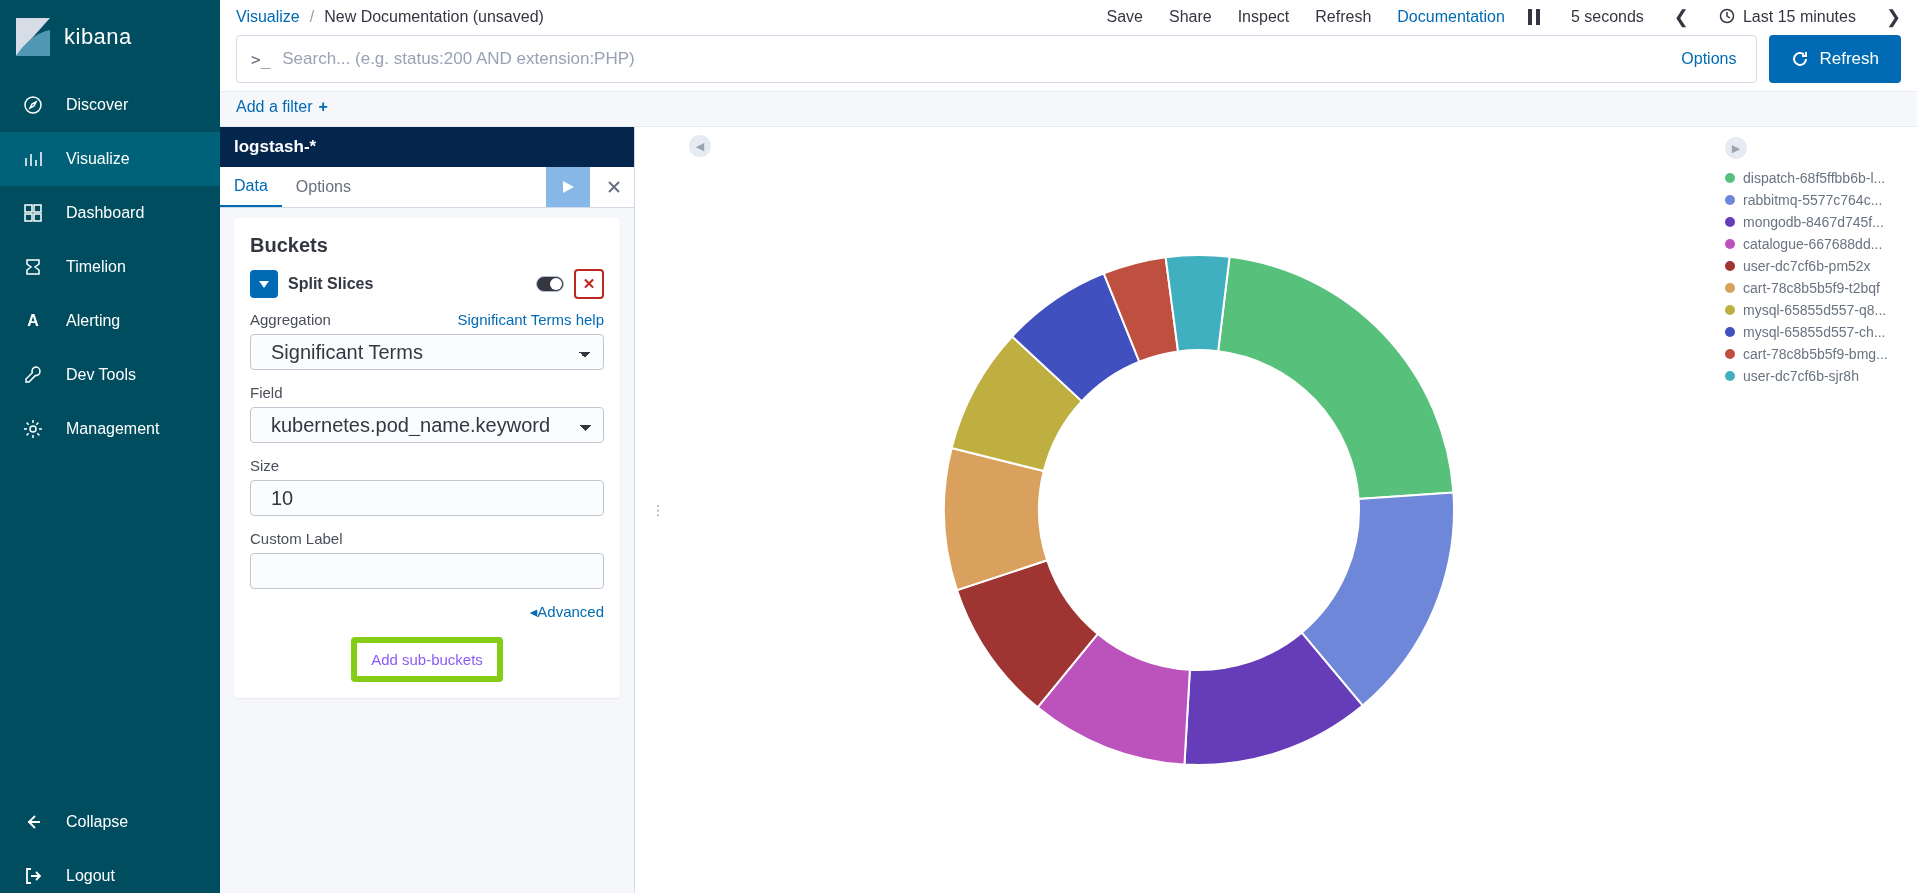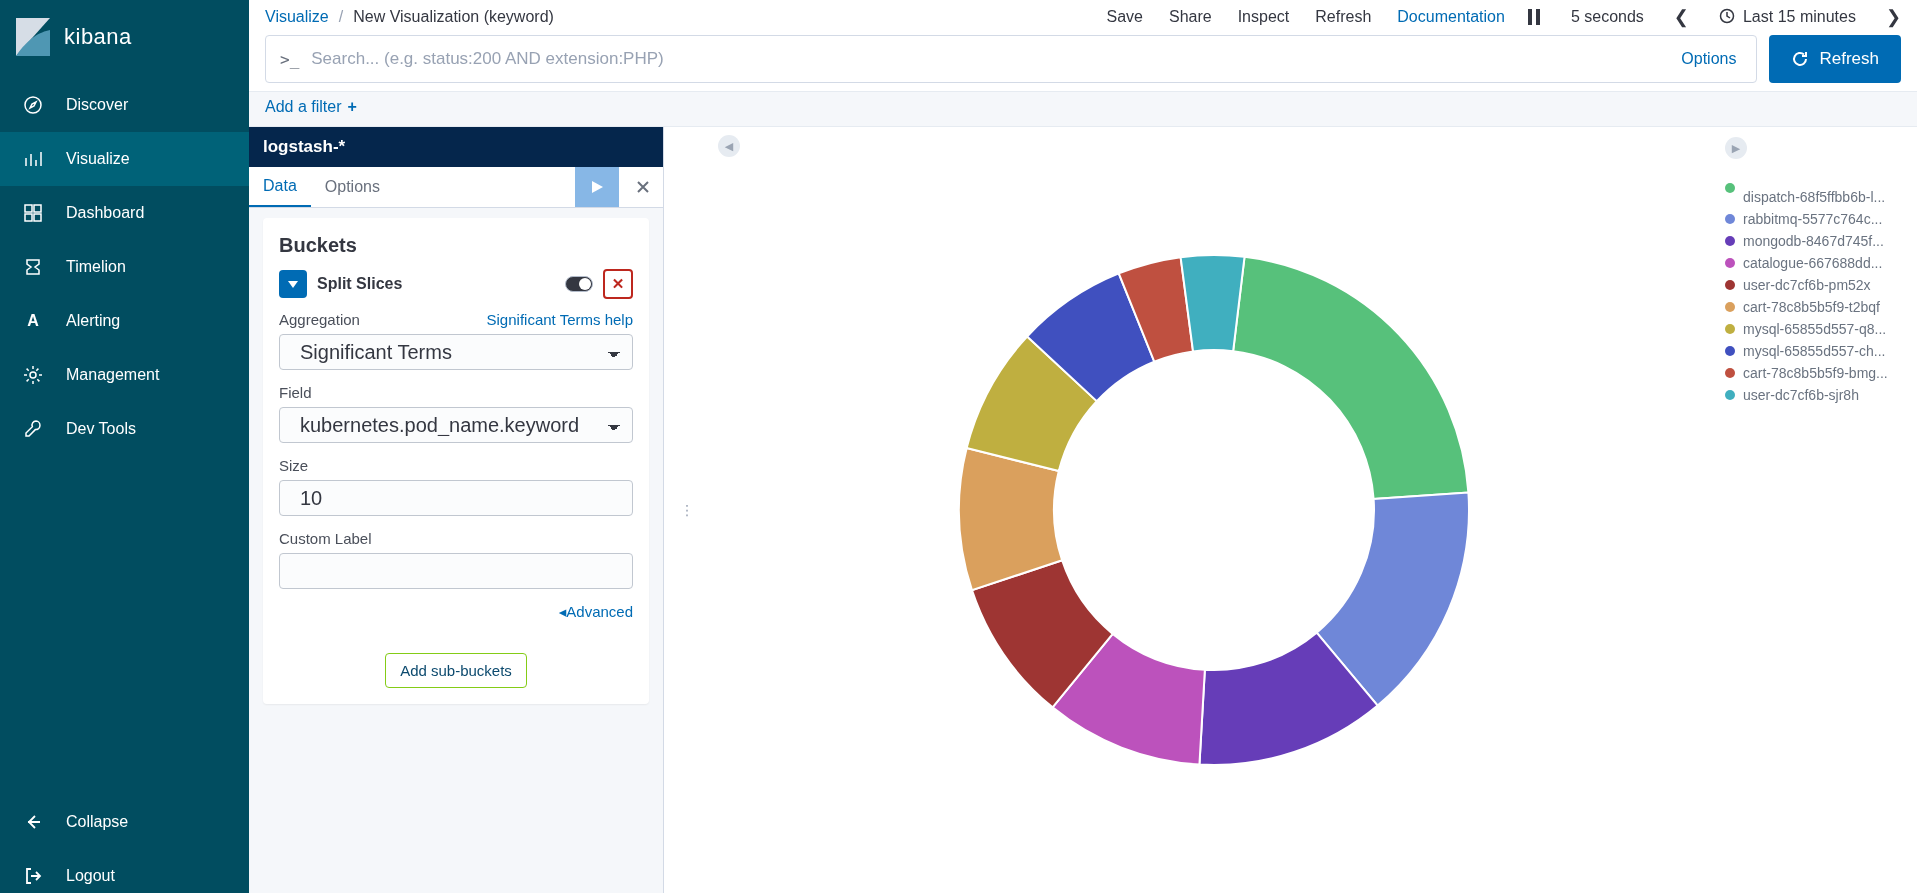--- a/index.html
+++ b/index.html
@@ -1,17 +1,17 @@
 <!DOCTYPE html>
 <html><head>
 <meta charset="utf-8">
 <style>
 * { box-sizing: border-box; margin: 0; padding: 0; }
 body { font-family: -apple-system, BlinkMacSystemFont, "Segoe UI", Helvetica, Arial, sans-serif; font-size: 14px; color: #343741; overflow: hidden; height: 100vh; display: flex; }
-.sidebar { width: 249px; background: #014d60; color: #fff; display: flex; flex-direction: column; height: 100vh; flex-shrink: 0; }
+.sidebar { width: 220px; background: #014d60; color: #fff; display: flex; flex-direction: column; height: 100vh; flex-shrink: 0; }
 .logo-area { display: flex; align-items: center; padding: 18px 16px 22px 16px; gap: 14px; }
 .logo-mark { width: 34px; height: 38px; position: relative; }
 .logo-text { font-size: 22px; font-weight: 400; color: #fff; letter-spacing: 0.5px; }
 .nav-item { display: flex; align-items: center; gap: 22px; padding: 16px 22px; color: #fff; font-size: 16px; cursor: pointer; }
 .nav-item.active { background: #006278; }
 .nav-item .icon { width: 22px; height: 22px; display: flex; align-items: center; justify-content: center; flex-shrink: 0; }
 .nav-spacer { flex: 1; }
 .main { flex: 1; display: flex; flex-direction: column; min-width: 0; background: #fff; }
 .topbar { display: flex; align-items: center; padding: 6px 16px 0 16px; gap: 22px; font-size: 16px; color: #343741; border-bottom: 1px solid transparent; }
 .crumbs { flex: 1; display: flex; align-items: center; gap: 10px; }
@@ -46,21 +46,21 @@
 .split-label { font-weight: 600; font-size: 16px; flex: 1; color: #343741; }
 .toggle-pill { width: 28px; height: 16px; background: #343741; border-radius: 8px; position: relative; cursor: pointer; border: 1px solid #b3bccb; }
 .toggle-pill::after { content: ""; position: absolute; right: 1px; top: 1px; width: 12px; height: 12px; background: #fff; border-radius: 50%; }
 .del-btn { width: 30px; height: 30px; border: 2px solid #bd271e; border-radius: 4px; color: #bd271e; display: flex; align-items: center; justify-content: center; cursor: pointer; font-size: 15px; font-weight: bold; }
 .field-row { margin-bottom: 14px; }
 .field-row .lblrow { display: flex; align-items: center; justify-content: space-between; margin-bottom: 6px; font-size: 15px; color: #4a4f5a; font-weight: 400; }
 .help-link { color: #006bb4; font-size: 15px; cursor: pointer; }
 .sel, .txt { width: 100%; height: 36px; border: 1px solid #c1c7d0; border-radius: 4px; padding: 0 20px; font-size: 20px; background: #fbfcfd; color: #343741; }
 .sel { appearance: none; background-image: linear-gradient(45deg, transparent 50%, #343741 50%), linear-gradient(135deg, #343741 50%, transparent 50%); background-position: calc(100% - 18px) 17px, calc(100% - 12px) 17px; background-size: 6px 6px, 6px 6px; background-repeat: no-repeat; }
 .adv-link { text-align: right; color: #006bb4; font-size: 15px; cursor: pointer; margin-top: 6px; }
-.add-sub { display: block; margin: 32px auto 0 auto; border: 1px solid #84cc16; color: #0c4a6e; background: #fff; border-radius: 4px; padding: 8px 14px; font-size: 15px; cursor: pointer; }
+.add-sub { display: block; margin: 16px auto 0 auto; border: 6px solid #84cc16; color: #8b5cf6; background: #fff; border-radius: 4px; padding: 8px 14px; font-size: 15px; cursor: pointer; }
 .vis-area { flex: 1; display: flex; min-height: 0; position: relative; background: #fff; }
 .collapse-chip { position: absolute; left: 8px; top: 8px; width: 22px; height: 22px; background: #e6ebf1; border-radius: 50%; display: flex; align-items: center; justify-content: center; color: #9aa4b3; cursor: pointer; font-size: 11px; }
 .chart-wrap { flex: 1; display: flex; align-items: center; justify-content: center; }
 .legend { width: 200px; padding: 10px 8px 10px 8px; font-size: 14px; overflow: hidden; }
 .legend-toggle { width: 22px; height: 22px; background: #e6ebf1; border-radius: 50%; display: flex; align-items: center; justify-content: center; color: #9aa4b3; cursor: pointer; font-size: 11px; margin: 0 0 8px 0; }
 .legend-item { display: flex; align-items: center; gap: 8px; padding: 3px 0; white-space: nowrap; overflow: hidden; text-overflow: ellipsis; color: #6a7380; }
 .swatch { width: 10px; height: 10px; border-radius: 50%; flex-shrink: 0; }
 .vdots { width: 6px; display:flex; align-items:center; justify-content:center; color:#98a2b3; cursor:col-resize; user-select:none; font-size:14px;}
 svg { display: block; }
 </style>
@@ -114,33 +114,33 @@
     </span>
     <span>Timelion</span>
   </div>
   <div class="nav-item">
     <span class="icon" style="font-weight:600; font-size:16px;">A</span>
     <span>Alerting</span>
   </div>
   <div class="nav-item">
     <span class="icon">
       <svg width="20" height="20" viewBox="0 0 20 20" fill="none" stroke="#fff" stroke-width="1.5">
+          <path d="M13 2a4 4 0 00-3.6 5.7L3 14v3h3l6.3-6.4A4 4 0 0013 2z"></path>
+        </svg>
+    </span>
+    <span>Dev Tools</span>
+  </div>
+  <div class="nav-item">
+    <span class="icon">
+      <svg width="20" height="20" viewBox="0 0 20 20" fill="none" stroke="#fff" stroke-width="1.5">
           <circle cx="10" cy="10" r="3"></circle>
           <path d="M10 1v3m0 12v3m9-9h-3M4 10H1m14.4-6.4l-2.1 2.1M5.7 14.3l-2.1 2.1m12.8 0l-2.1-2.1M5.7 5.7L3.6 3.6"></path>
         </svg>
     </span>
     <span>Management</span>
-  </div>
-  <div class="nav-item">
-    <span class="icon">
-      <svg width="20" height="20" viewBox="0 0 20 20" fill="none" stroke="#fff" stroke-width="1.5">
-          <path d="M13 2a4 4 0 00-3.6 5.7L3 14v3h3l6.3-6.4A4 4 0 0013 2z"></path>
-        </svg>
-    </span>
-    <span>Dev Tools</span>
   </div>
 
   <div class="nav-spacer"></div>
 
   <div class="nav-item">
     <span class="icon">
       <svg width="20" height="20" viewBox="0 0 20 20" fill="none" stroke="#fff" stroke-width="1.8">
           <path d="M12 4l-6 6 6 6M5 10h12"></path>
         </svg>
     </span>
@@ -155,21 +155,21 @@
     <span>Logout</span>
   </div>
 </div>
 
 <div class="main">
 
   <div class="topbar">
     <div class="crumbs">
       <span class="link">Visualize</span>
       <span class="sep">/</span>
-      <span>New Visualization (keyword)</span>
+      <span>New Documentation (unsaved)</span>
     </div>
     <div class="top-actions">
       <span class="act">Save</span>
       <span class="act">Share</span>
       <span class="act">Inspect</span>
       <span class="act">Refresh</span>
       <span class="link">Documentation</span>
     </div>
     <div class="timepicker">
       <span>
@@ -311,21 +311,21 @@
             <path d="M 246.6076889363731 27.195819730309864 A 255 255 0 0 1 310.52661285867464 26.83379785726413 L 299.1539531662272 121.15061826338143 A 160 160 0 0 0 259.04796168556743 121.37776924254737 Z" fill="#40afbf" stroke="#fff" stroke-width="2"></path>
           </svg>
       </div>
       <div class="legend">
         <div class="legend-toggle">
           <span>▶</span>
         </div>
         <div id="legend-items">
             <div class="legend-item">
               <span class="swatch" style="background: rgb(87, 193, 123);"></span>
-              <span style="overflow: hidden; text-overflow: ellipsis; margin-top: 19px;">dispatch-68f5ffbb6b-l...</span>
+              <span style="overflow: hidden; text-overflow: ellipsis;">dispatch-68f5ffbb6b-l...</span>
             </div>
             <div class="legend-item">
               <span class="swatch" style="background: rgb(111, 135, 216);"></span>
               <span style="overflow: hidden; text-overflow: ellipsis;">rabbitmq-5577c764c...</span>
             </div>
             <div class="legend-item">
               <span class="swatch" style="background: rgb(102, 61, 184);"></span>
               <span style="overflow: hidden; text-overflow: ellipsis;">mongodb-8467d745f...</span>
             </div>
             <div class="legend-item">

